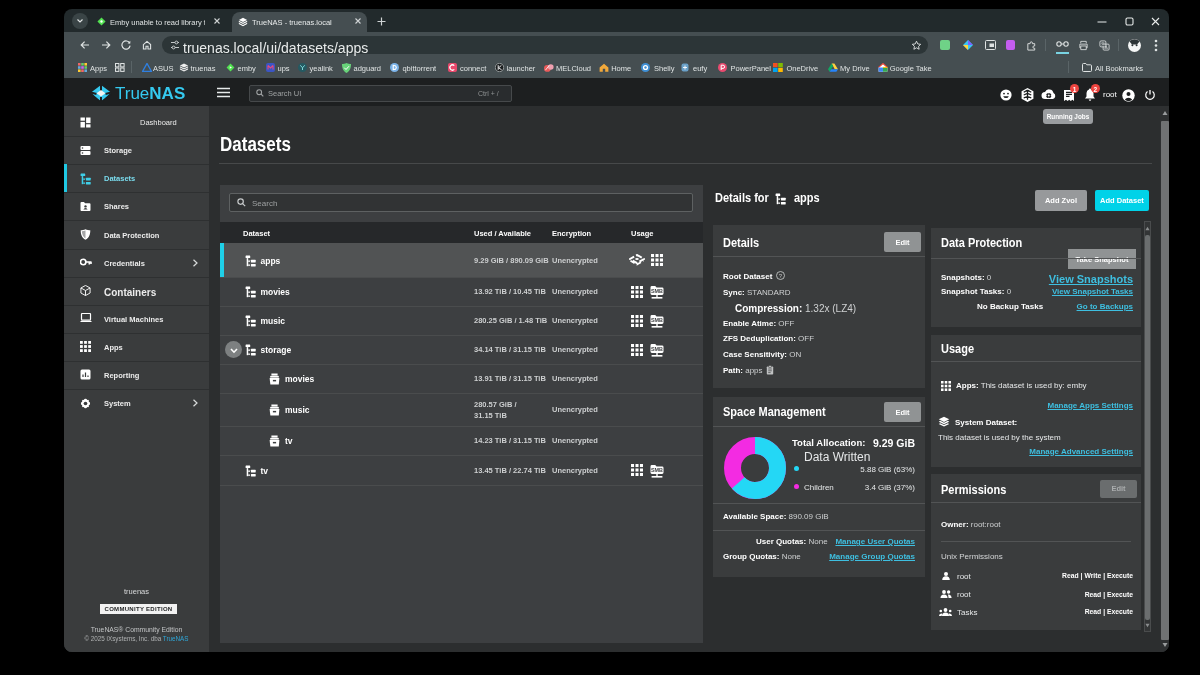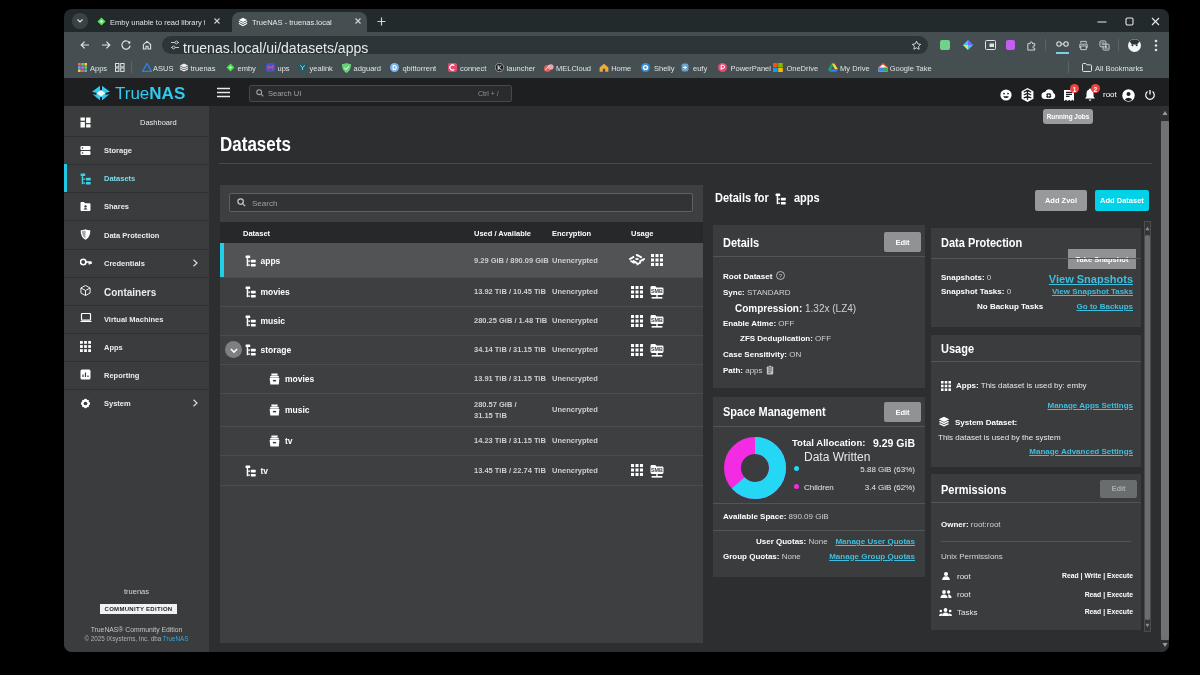--- a/index.html
+++ b/index.html
@@ -650,21 +650,21 @@
       </div>
 <div class="abs" style="left:713px; top:256px; width:212px; height:1px; background:#525455;"></div>
 <div class="abs txt" style="left:723px; top:271.5px; font-size:8px; color:#cfd1d2;"><span style="font-weight:bold; color:#fff;">Root Dataset</span> </div>
 <svg class="abs" style="left:776px;top:271px" width="9" height="9" viewBox="0 0 9 9">
         <circle cx="4.5" cy="4.5" r="4" fill="none" stroke="#c0c2c3" stroke-width="0.9"></circle>
         <text x="4.5" y="6.6" text-anchor="middle" font-size="6" fill="#c0c2c3" font-family="Liberation Sans">?</text>
       </svg>
 <div class="abs txt" style="left:723px; top:287.5px; font-size:8px; color:#cfd1d2;"><span style="font-weight:bold; color:#fff;">Sync:</span> STANDARD</div>
 <div class="abs txt" style="left:723px; top:303px; font-size:10px; color:#cfd1d2;margin-left:12px;"><span style="font-weight:bold; color:#fff;">Compression:</span> 1.32x (LZ4)</div>
 <div class="abs txt" style="left:723px; top:318.5px; font-size:8px; color:#cfd1d2;"><span style="font-weight:bold; color:#fff;">Enable Atime:</span> OFF</div>
-<div class="abs txt" style="left:723px; top:334px; font-size:8px; color:#cfd1d2;margin-left:17px;"><span style="font-weight:bold; color:#fff;">ZFS Deduplication:</span> OFF</div>
+<div class="abs txt" style="left:723px; top:334px; font-size:8px; color:#cfd1d2;"><span style="font-weight:bold; color:#fff;">ZFS Deduplication:</span> OFF</div>
 <div class="abs txt" style="left:723px; top:349.5px; font-size:8px; color:#cfd1d2;"><span style="font-weight:bold; color:#fff;">Case Sensitivity:</span> ON</div>
 <div class="abs txt" style="left:723px; top:365.5px; font-size:8px; color:#cfd1d2;"><span style="font-weight:bold; color:#fff;">Path:</span> apps</div>
 <svg class="abs" style="left:766px;top:364.5px" width="8" height="10" viewBox="0 0 8 10">
         <rect x="0.8" y="1.5" width="6.4" height="8" rx="0.8" fill="#c0c2c3"></rect>
         <rect x="2.6" y="0.5" width="2.8" height="2" rx="0.5" fill="#c0c2c3" stroke="#3a3c3d" stroke-width="0.5"></rect>
         <path d="M2.2 4 H5.8 M2.2 5.8 H5.8 M2.2 7.6 H4.6" stroke="#3a3c3d" stroke-width="0.7"></path>
       </svg>
 <div class="abs" style="left:713px; top:396.5px; width:212px; height:180px; background:#3a3c3d;"></div>
 <div class="abs txt" style="left:723px; top:404.5px; font-size:12.5px; font-weight:bold; color:#fff; transform:scaleX(0.88); transform-origin:left;">Space Management</div>
 <div class="abs" style="left:884px; top:402px; width:37px; height:20px; background:#909394; border-radius:2px; display:flex; align-items:center; justify-content:center;">
@@ -675,21 +675,21 @@
 <circle cx="31" cy="31" r="22.5" fill="none" stroke="#f32be2" stroke-width="17"></circle>
 <circle cx="31" cy="31" r="22.5" fill="none" stroke="#24d7f5" stroke-width="17" stroke-dasharray="89.06 52.31" transform="rotate(-90 31 31)"></circle>
 </svg>
 <div class="abs txt" style="left:792px; top:437px; font-size:9.5px; font-weight:bold; color:#fff;">Total Allocation:</div>
       <div class="abs txt" style="left:765px; top:436.5px; width:150px; text-align:right; font-size:10.5px; font-weight:bold; color:#fff;">9.29 GiB</div>
 <div class="abs" style="left:794px; top:466px; width:5px; height:5px; border-radius:3px; background:#24d7f5;"></div>
 <div class="abs txt" style="left:804px; top:450px; font-size:12px; color:#e6e8e9;">Data Written</div>
 <div class="abs txt" style="left:765px; top:464.5px; width:150px; text-align:right; font-size:8px; color:#e6e8e9;">5.88 GiB (63%)</div>
 <div class="abs" style="left:794px; top:484px; width:5px; height:5px; border-radius:3px; background:#f32be2;"></div>
 <div class="abs txt" style="left:804px; top:482.5px; font-size:8px; color:#e6e8e9;">Children</div>
-<div class="abs txt" style="left:765px; top:482.5px; width:150px; text-align:right; font-size:8px; color:#e6e8e9;">3.4 GiB (62%)</div>
+<div class="abs txt" style="left:765px; top:482.5px; width:150px; text-align:right; font-size:8px; color:#e6e8e9;">3.4 GiB (37%)</div>
 <div class="abs" style="left:713px; top:503px; width:212px; height:1px; background:#525455;"></div>
 <div class="abs txt" style="left:723px; top:512px; font-size:8px; color:#cfd1d2;"><span style="font-weight:bold; color:#fff;">Available Space:</span> 890.09 GiB</div>
 <div class="abs" style="left:713px; top:529.5px; width:212px; height:1px; background:#525455;"></div>
 <div class="abs txt" style="left:723px; top:537px; font-size:8px; color:#cfd1d2;margin-left:33px;"><span style="font-weight:bold; color:#fff;">User Quotas:</span> None</div>
 <div class="abs txt" style="left:715px; top:537px; width:200px; text-align:right; font-size:8px; font-weight:bold; color:#3ebfe0; text-decoration:underline;">Manage User Quotas</div>
 <div class="abs txt" style="left:723px; top:551.5px; font-size:8px; color:#cfd1d2;"><span style="font-weight:bold; color:#fff;">Group Quotas:</span> None</div>
 <div class="abs txt" style="left:715px; top:551.5px; width:200px; text-align:right; font-size:8px; font-weight:bold; color:#3ebfe0; text-decoration:underline;">Manage Group Quotas</div>
 <div class="abs" style="left:931px; top:227.5px; width:210px; height:99px; background:#3a3c3d;"></div>
 <div class="abs txt" style="left:941px; top:236px; font-size:12.5px; font-weight:bold; color:#fff; transform:scaleX(0.88); transform-origin:left;">Data Protection</div>
 <div class="abs" style="left:1068px; top:249px; width:68px; height:20px; background:#909394; border-radius:0; display:flex; align-items:center; justify-content:center;">

